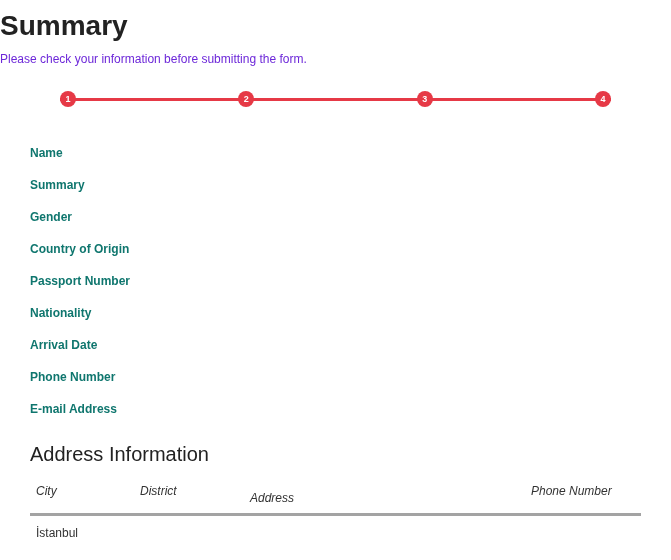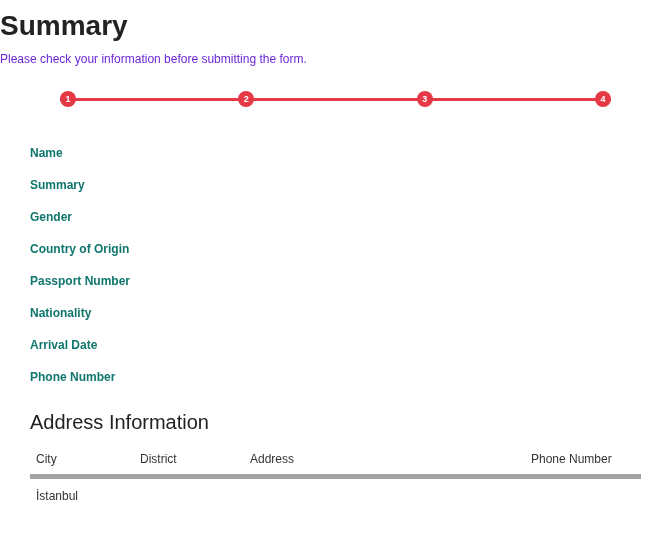--- a/index.html
+++ b/index.html
@@ -7,25 +7,25 @@
 .container { padding: 0 30px 20px 30px; }
 .title { text-align: left; font-size: 28px; font-weight: bold; color: #222; padding-top: 10px; }
 .subtitle { font-size: 12px; color: #6d28d9; margin-top: 10px; font-weight: 500; }
 .stepper { position: relative; margin: 25px 60px 30px 60px; height: 16px; }
 .stepper-line { position: absolute; top: 7px; left: 0; right: 0; height: 3px; background: #e63946; }
 .stepper-nodes { position: absolute; top: 0; left: 0; right: 0; display: flex; justify-content: space-between; }
 .stepper-node { width: 16px; height: 16px; border-radius: 50%; background: #e63946; color: #fff; font-size: 9px; font-weight: bold; display: flex; align-items: center; justify-content: center; }
 .section-header { font-size: 20px; font-weight: 500; color: #222; margin: 18px 0 10px 0; }
 .field-row { font-size: 12px; font-weight: bold; color: #0f766e; padding: 9px 0; }
 .table { width: 100%; margin-top: 6px; }
-.table-header { display: flex; font-size: 12px; color: #333; padding: 8px 0; border-bottom: 5px solid #a3a3a3; }
+.table-header { display: flex; font-size: 12px; color: #333; padding: 8px 0; border-bottom: 3px solid #a3a3a3; font-style: italic; }
 .table-row { display: flex; font-size: 12px; color: #333; padding: 10px 0; }
 .col-city { flex: 0 0 110px; padding-left: 6px; }
 .col-district { flex: 0 0 110px; }
-.col-address { flex: 1 1 auto; }
+.col-address { flex: 1 1 auto; margin-top: 7px; }
 .col-phone { flex: 0 0 110px; text-align: left; }
 </style>
 </head>
 <body>
 
 <h1 class="title">Summary</h1>
 <p class="subtitle">Please check your information before submitting the form.</p>
 
 <div class="stepper">
   <div class="stepper-line"></div>
@@ -40,20 +40,21 @@
 <div class="container">
 
   <div class="field-row">Name</div>
   <div class="field-row">Summary</div>
   <div class="field-row">Gender</div>
   <div class="field-row">Country of Origin</div>
   <div class="field-row">Passport Number</div>
   <div class="field-row">Nationality</div>
   <div class="field-row">Arrival Date</div>
   <div class="field-row">Phone Number</div>
+  <div class="field-row">E-mail Address</div>
 
   <h2 class="section-header">Address Information</h2>
   <div class="table">
     <div class="table-header">
       <div class="col-city">City</div>
       <div class="col-district">District</div>
       <div class="col-address">Address</div>
       <div class="col-phone">Phone Number</div>
     </div>
     <div class="table-row">

